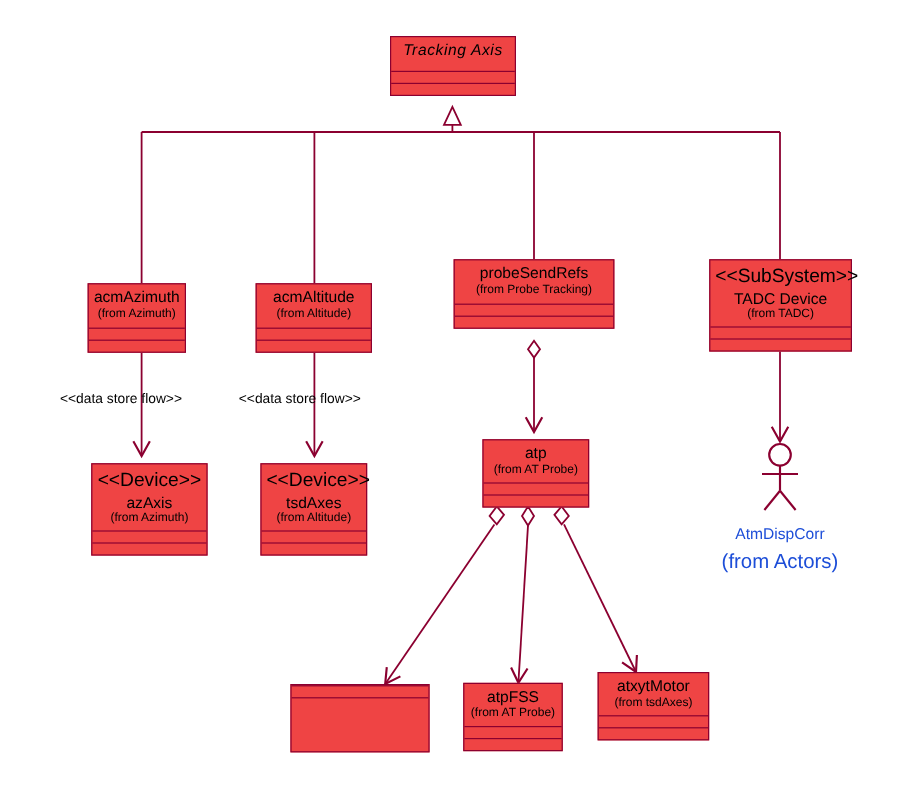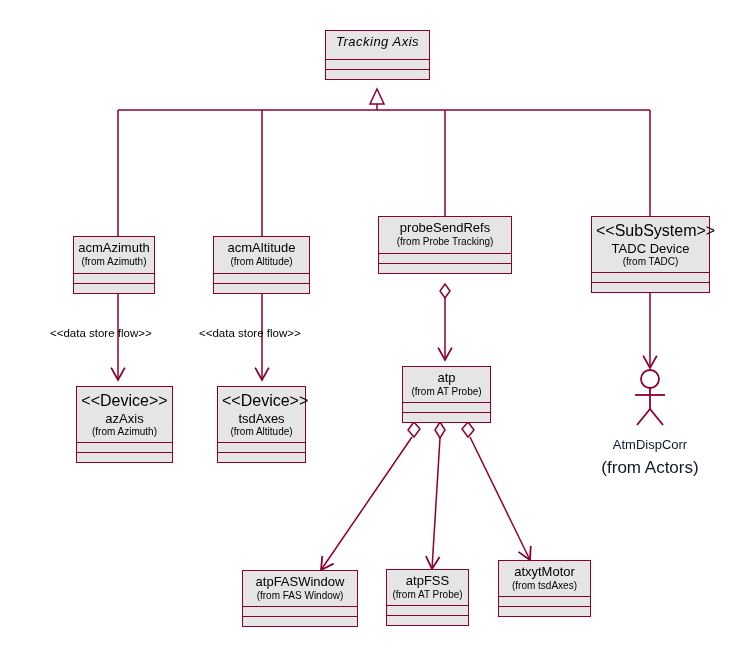--- a/index.html
+++ b/index.html
@@ -24,21 +24,21 @@
     position: absolute;
     left: 0; top: 0;
     width: 751px;
     height: 661px;
   }
   
   .uml-class {
     position: absolute;
     box-sizing: border-box;
     border: 1.5px solid #8B0030;
-    background: #e5e5e5;
+    background: #ef4444;
     color: #000000;
     text-align: center;
   }
   .uml-head {
     box-sizing: border-box;
     padding: 3px 4px 4px 4px;
     line-height: 1.22;
   }
   .uml-compartment {
     box-sizing: border-box;
@@ -65,21 +65,21 @@
   .edge-label {
     position: absolute;
     font-size: 11.5px;
     color: #000000;
     white-space: nowrap;
   }
   .actor-label {
     position: absolute;
     text-align: center;
     white-space: nowrap;
-    color: #0f172a;
+    color: #1d4ed8;
   }
   .actor-name { font-size: 13px; }
   .actor-pkg  { font-size: 17px; text-align: center; }
   .actor-figure {
     position: absolute;
   }
 </style>
 </head>
 <body>
 
@@ -199,24 +199,20 @@
   <div class="uml-class" style="left:402px; top:366px; width:89px; height:57px;">
     <div class="uml-head" style="height:35px;">
       <div class="uml-name">atp</div>
       <div class="uml-pkg">(from AT Probe)</div>
     </div>
     <div class="uml-compartment"></div>
     <div class="uml-compartment"></div>
   </div>
 
   <div class="uml-class" style="left:242px; top:570px; width:116px; height:57px;">
-    <div class="uml-head" style="height:35px;">
-      <div class="uml-name">atpFASWindow</div>
-      <div class="uml-pkg">(from FAS Window)</div>
-    </div>
     <div class="uml-compartment"></div>
     <div class="uml-compartment"></div>
   </div>
 
   <div class="uml-class" style="left:386px; top:569px; width:83px; height:57px;">
     <div class="uml-head" style="height:35px;">
       <div class="uml-name">atpFSS</div>
       <div class="uml-pkg">(from AT Probe)</div>
     </div>
     <div class="uml-compartment"></div>

